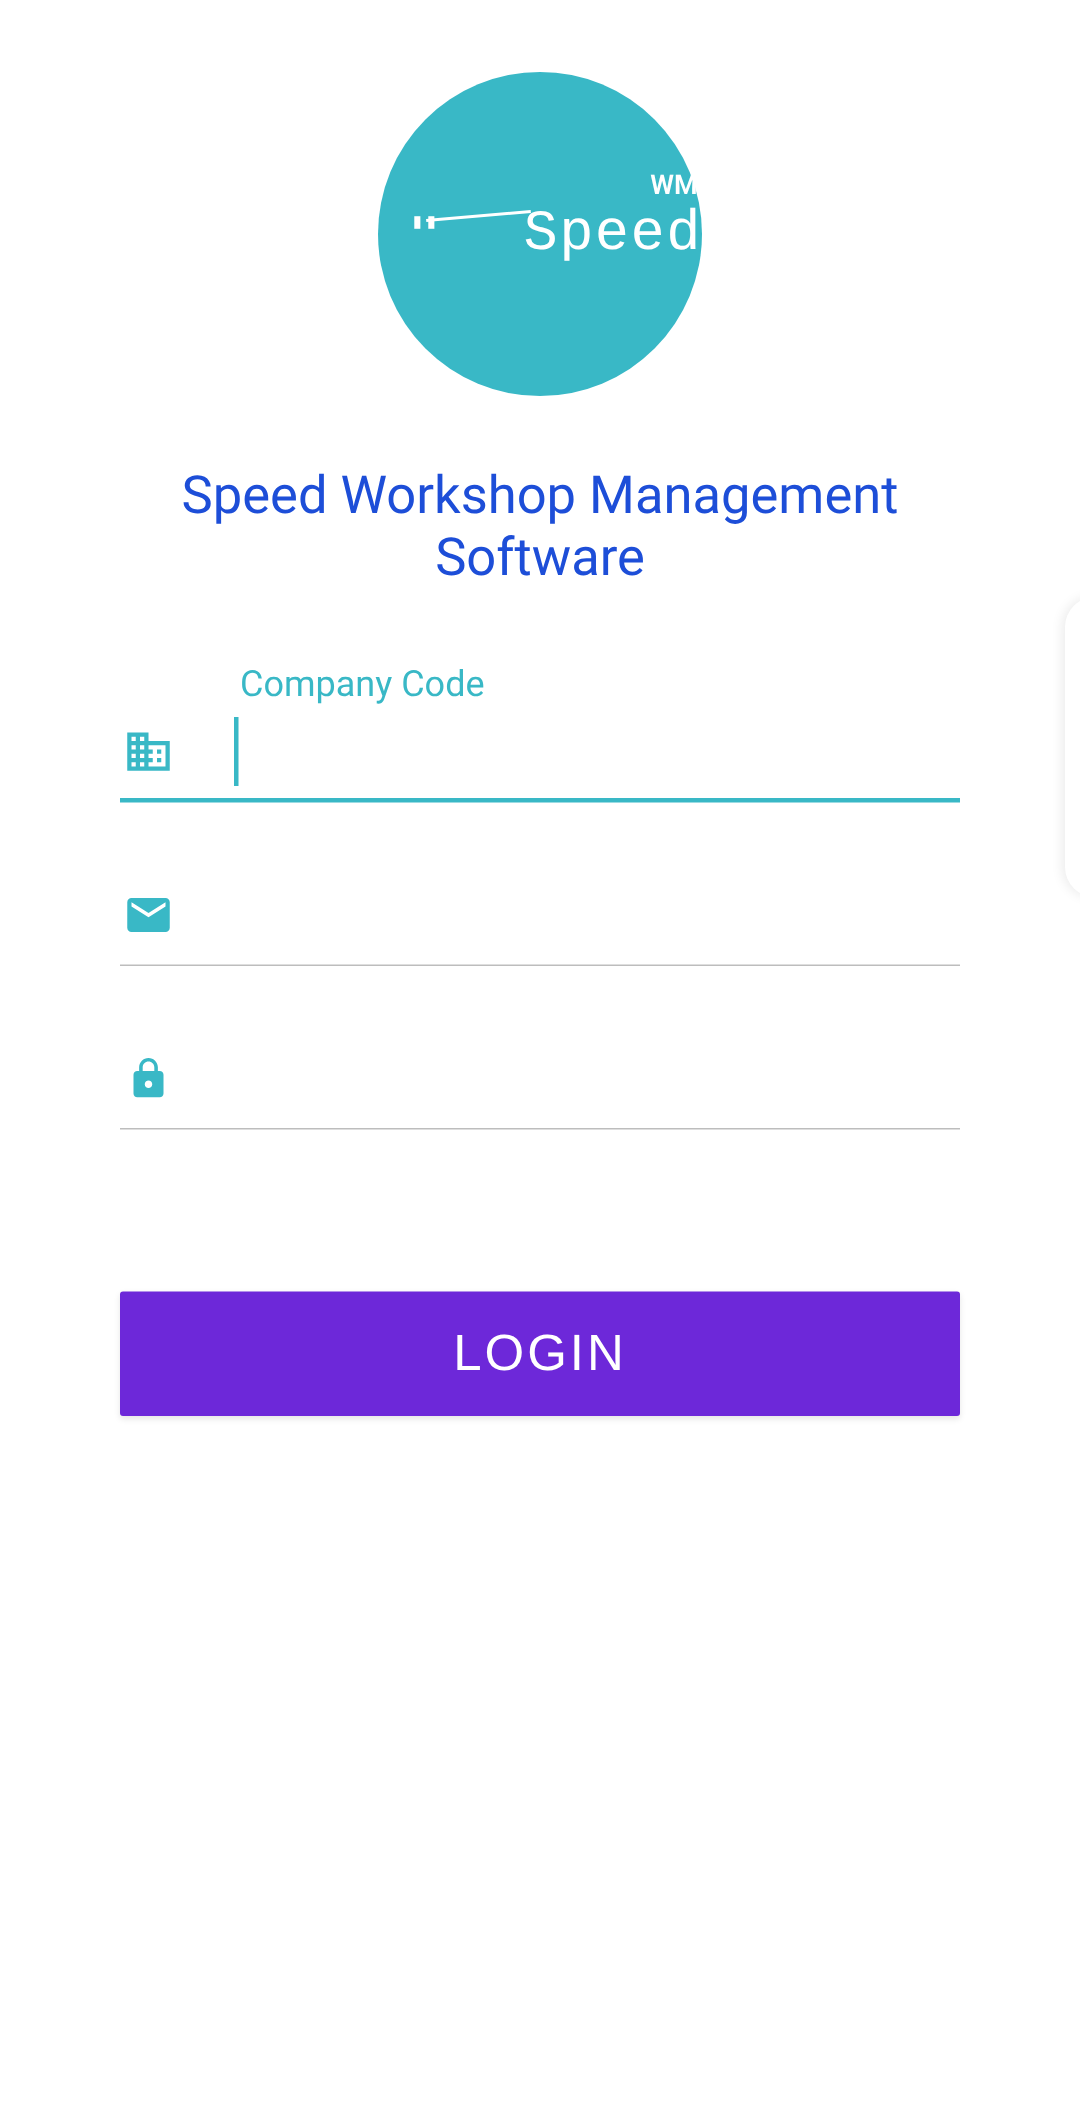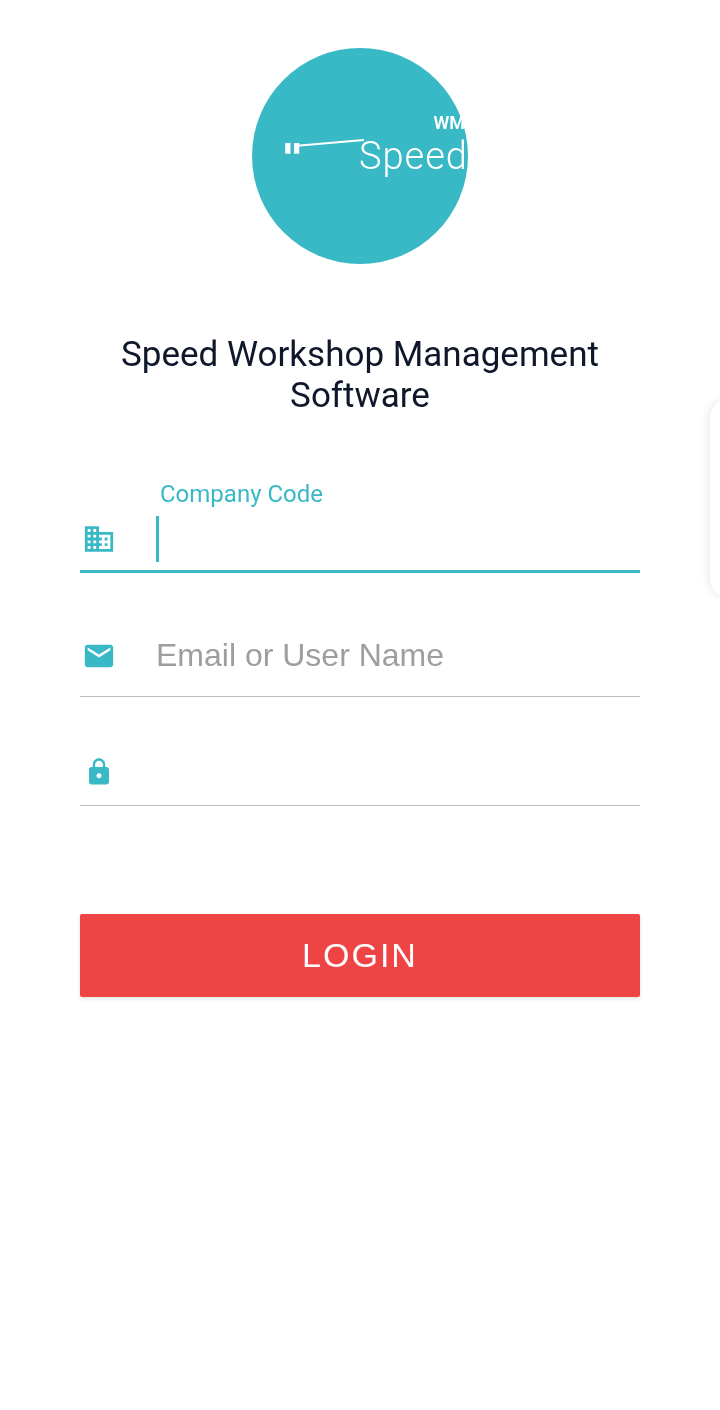--- a/index.html
+++ b/index.html
@@ -45,47 +45,48 @@
       position: absolute;
       right: -8px;
       top: -22px;
     }
     .logo-speed {
       color: #ffffff;
       font-size: 38px;
       font-weight: 300;
       letter-spacing: 1px;
       position: relative;
+      font-family: Liberation Mono, monospace;
     }
     .logo-line {
       position: absolute;
       width: 70px;
       height: 2px;
       background: #ffffff;
       top: 8px;
       left: -65px;
       transform: rotate(-5deg);
     }
     .logo-marks {
       position: absolute;
       left: -75px;
       top: 5px;
       color: #ffffff;
       font-size: 14px;
     }
     .app-title {
       text-align: center;
-      color: #0f172a;
+      color: #1d4ed8;
       font-size: 35px;
       font-weight: 400;
-      margin-top: 70px;
+      margin-top: 46px;
       padding: 0 10px;
     }
     .form {
-      margin-top: 64px;
+      margin-top: 50px;
       padding: 0 40px;
     }
     .field-group {
       position: relative;
       margin-bottom: 48px;
     }
     .field-group.focused {
       border-bottom: 3px solid #39b8c6;
     }
     .field-group.unfocused {
@@ -131,21 +132,21 @@
       border-left: 3px solid #39b8c6;
       padding-left: 4px;
       height: 46px;
     }
     .field-input::placeholder {
       color: #9e9e9e;
       font-weight: 400;
     }
     .login-button {
       width: 100%;
-      background: #ef4444;
+      background: #6d28d9;
       color: #ffffff;
       border: none;
       font-size: 34px;
       font-weight: 500;
       letter-spacing: 2px;
       padding: 22px 0;
       margin-top: 60px;
       cursor: pointer;
       box-shadow: 0 2px 4px rgba(0,0,0,0.1);
       border-radius: 2px;
@@ -194,21 +195,20 @@
       </div>
     </div>
 
     <div class="field-group unfocused">
       <div class="field-row">
         <span class="field-icon">
           <svg viewBox="0 0 24 24" width="34" height="34" fill="#39b8c6">
             <path d="M20 4H4c-1.1 0-1.99.9-1.99 2L2 18c0 1.1.9 2 2 2h16c1.1 0 2-.9 2-2V6c0-1.1-.9-2-2-2zm0 4l-8 5-8-5V6l8 5 8-5v2z"></path>
           </svg>
         </span>
-        <input type="text" class="field-input" placeholder="Email or User Name" style="">
       </div>
     </div>
 
     <div class="field-group unfocused">
       <div class="field-row">
         <span class="field-icon">
           <svg viewBox="0 0 24 24" width="30" height="30" fill="#39b8c6">
             <path d="M18 8h-1V6c0-2.76-2.24-5-5-5S7 3.24 7 6v2H6c-1.1 0-2 .9-2 2v10c0 1.1.9 2 2 2h12c1.1 0 2-.9 2-2V10c0-1.1-.9-2-2-2zm-6 9c-1.1 0-2-.9-2-2s.9-2 2-2 2 .9 2 2-.9 2-2 2zm3.1-9H8.9V6c0-1.71 1.39-3.1 3.1-3.1 1.71 0 3.1 1.39 3.1 3.1v2z"></path>
           </svg>
         </span>

